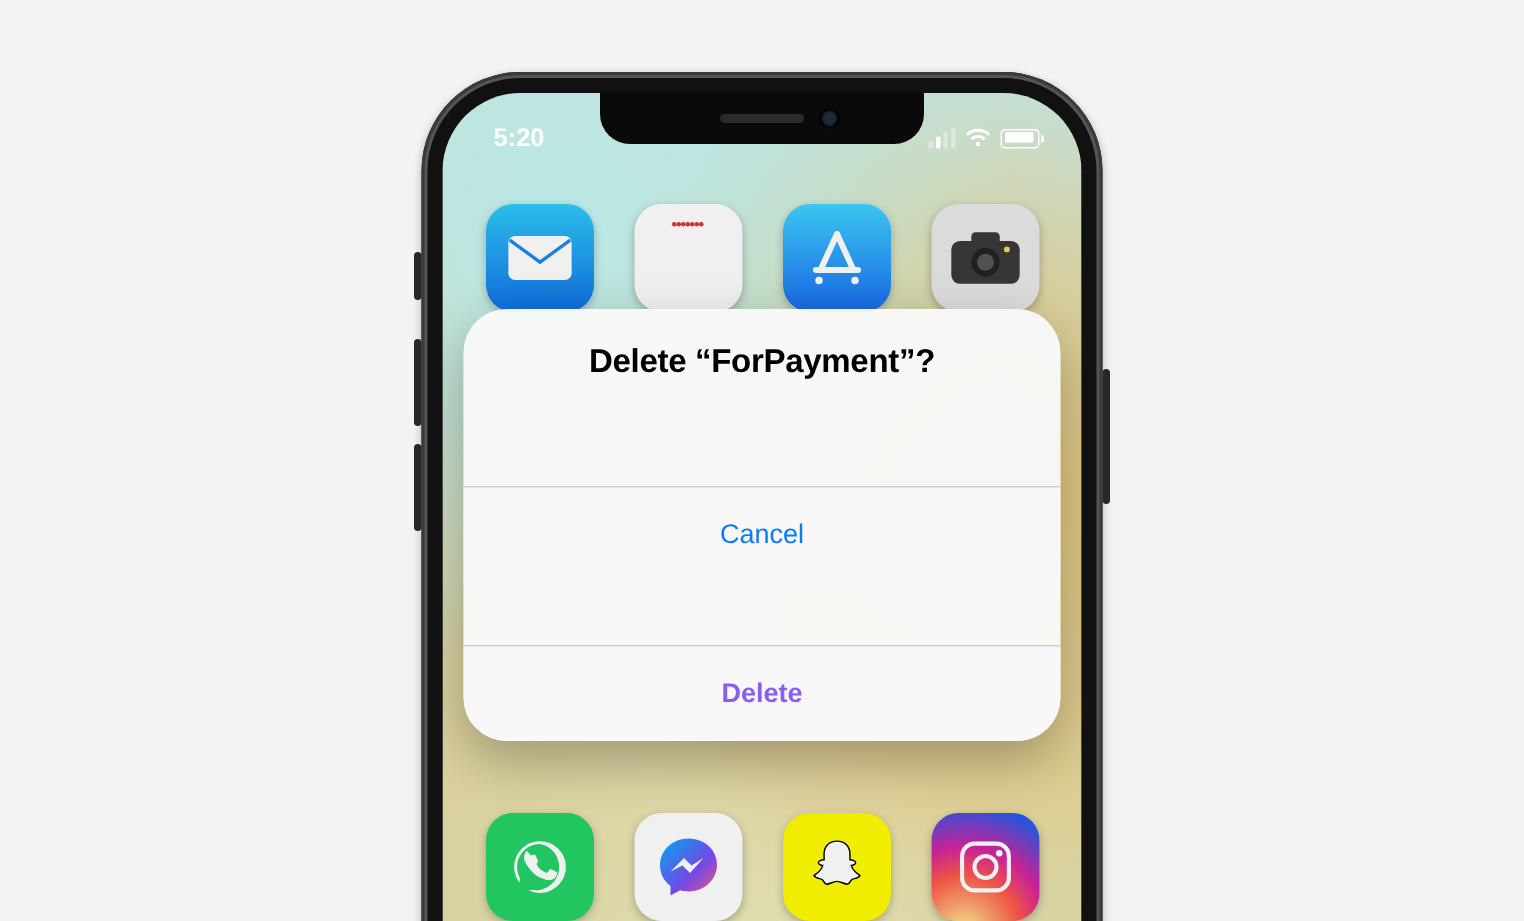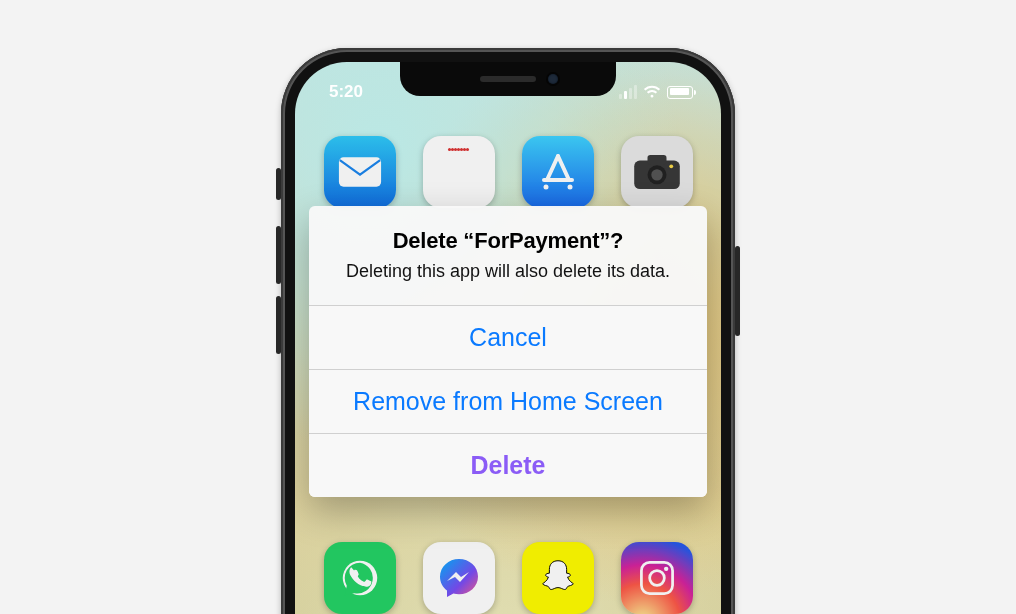--- a/index.html
+++ b/index.html
@@ -159,21 +159,21 @@
   .dim {
     position:absolute; inset:0; background:rgba(0,0,0,0.06); z-index:5;
   }
 
   
   .sheet {
     position: absolute;
     left: 14px; right: 14px;
     top: 144px;
     background: rgba(248,248,248,0.97);
-    border-radius: 6px;
+    border-radius: 29px;
     z-index: 30;
     box-shadow: 0 14px 36px rgba(0,0,0,0.28);
     overflow: hidden;
   }
   .sheet-head {
     padding: 22px 26px 22px 26px;
     text-align: center;
   }
   .sheet-title {
     font-size: 22px;
@@ -184,25 +184,26 @@
   }
   .sheet-msg {
     font-size: 18px;
     line-height: 1.3;
     color: #121212;
   }
   .sheet-btn {
     border-top: 0.8px solid rgba(0,0,0,0.16);
     height: 64px;
     display:flex; align-items:center; justify-content:center;
-    font-size: 25px;
+    font-size: 18px;
     color: #0a7aff;
     cursor: pointer;
     user-select: none;
     background: rgba(248,248,248,0.97);
+    margin-top: 42px;
   }
   .sheet-btn.destructive { color: #8b5cf6; font-weight: 600; }
 
 </style>
 </head>
 <body>
 
 <div class="phone">
   <div class="side-btn l1"></div>
   <div class="side-btn l2"></div>
@@ -357,21 +358,19 @@
         </div>
 
       </div>
     </div>
 
     <div class="dim"></div>
 
     <div class="sheet">
       <div class="sheet-head">
         <div class="sheet-title">Delete “ForPayment”?</div>
-        <div class="sheet-msg">Deleting this app will also delete its data.</div>
       </div>
       <div class="sheet-btn">Cancel</div>
-      <div class="sheet-btn">Remove from Home Screen</div>
       <div class="sheet-btn destructive">Delete</div>
     </div>
 
   </div>
 </div>
 
 </body></html>

